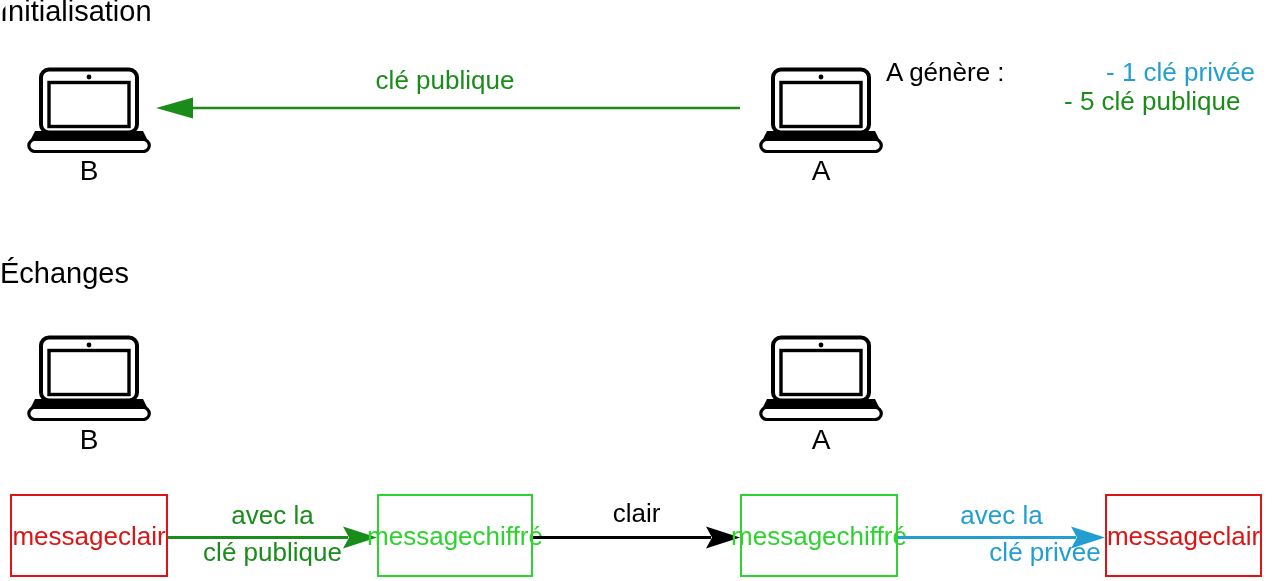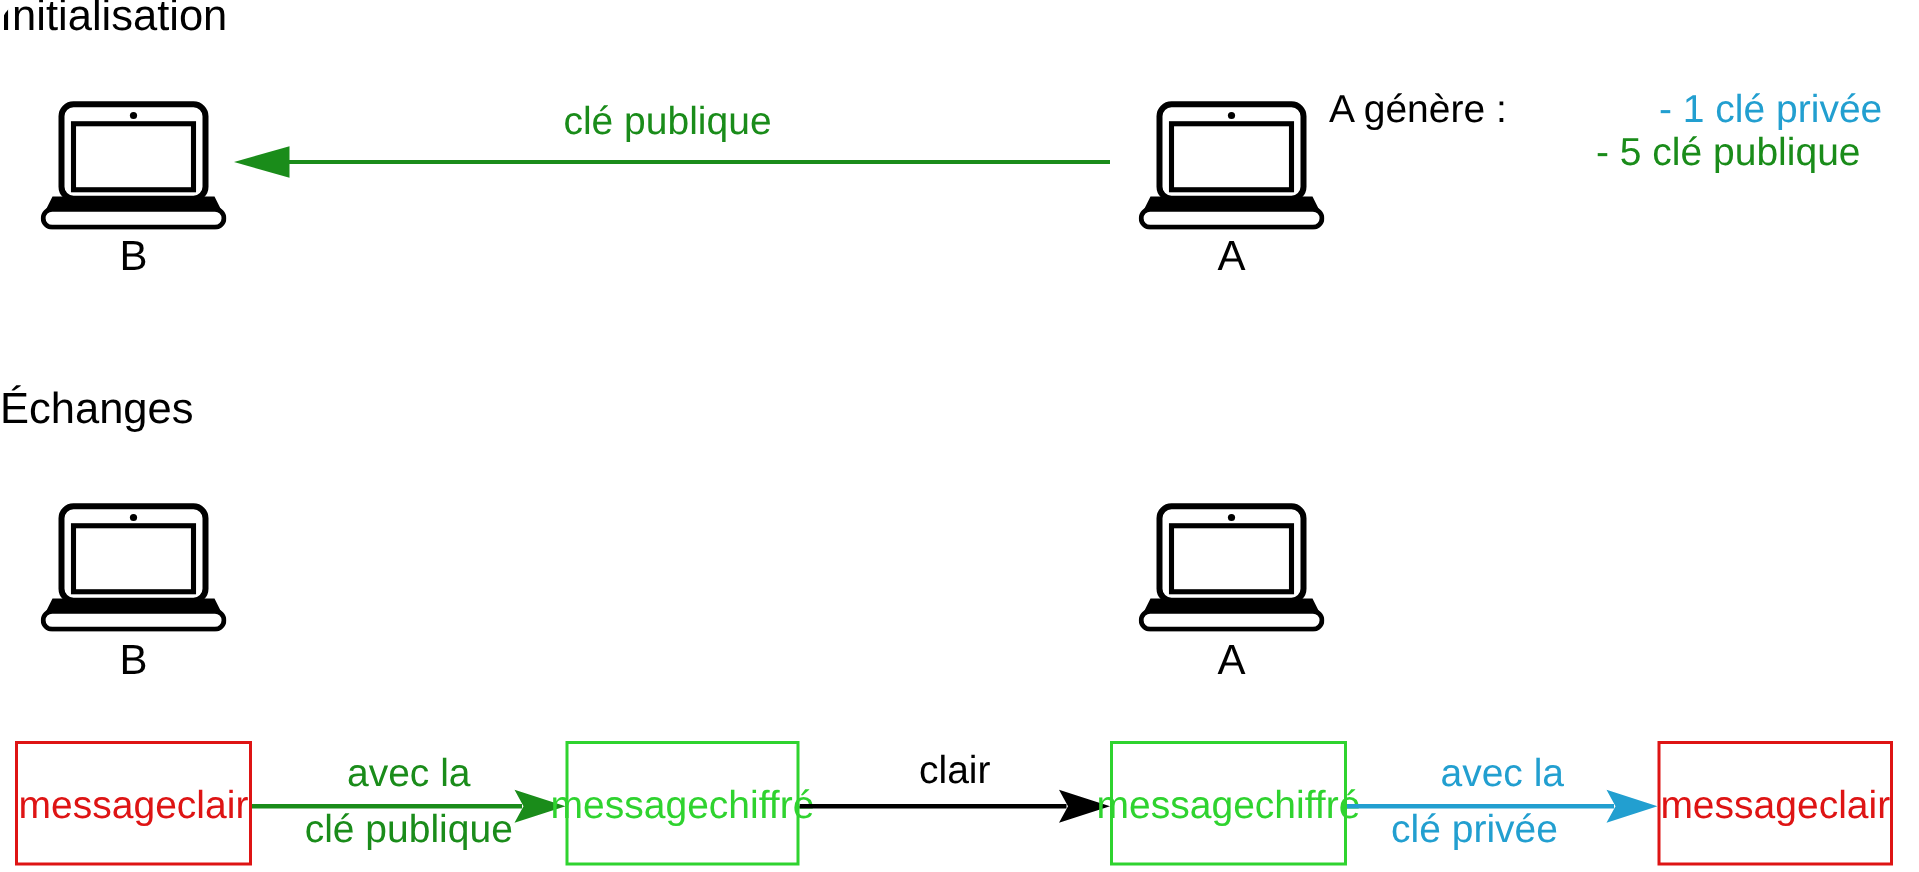--- a/index.html
+++ b/index.html
@@ -118,20 +118,20 @@
   <div class="abs msg-box green" style="left:740px;top:494px;">
     <span>message</span>
     <span>chiffré</span>
   </div>
 
   <svg class="abs" style="left:898px;top:524px;" width="207" height="27">
     <line x1="0" y1="13.5" x2="178" y2="13.5" class="stroke-cyan" stroke-width="3"></line>
     <polygon points="207,13.5 173,2.5 179,13.5 173,24.5" class="fill-cyan"></polygon>
   </svg>
   <div class="abs lbl center c-cyan" style="left:898px;top:500px;width:207px;">avec la</div>
-  <div class="abs lbl center c-cyan" style="left:886px;top:537px;width:194px;">clé privée</div>
+  <div class="abs lbl center c-cyan" style="left:948px;top:537px;width:194px;">clé privée</div>
 
   <div class="abs msg-box red" style="left:1105px;top:494px;width:157px;">
     <span>message</span>
     <span>clair</span>
   </div>
 
 </div>
 
 </body></html>

